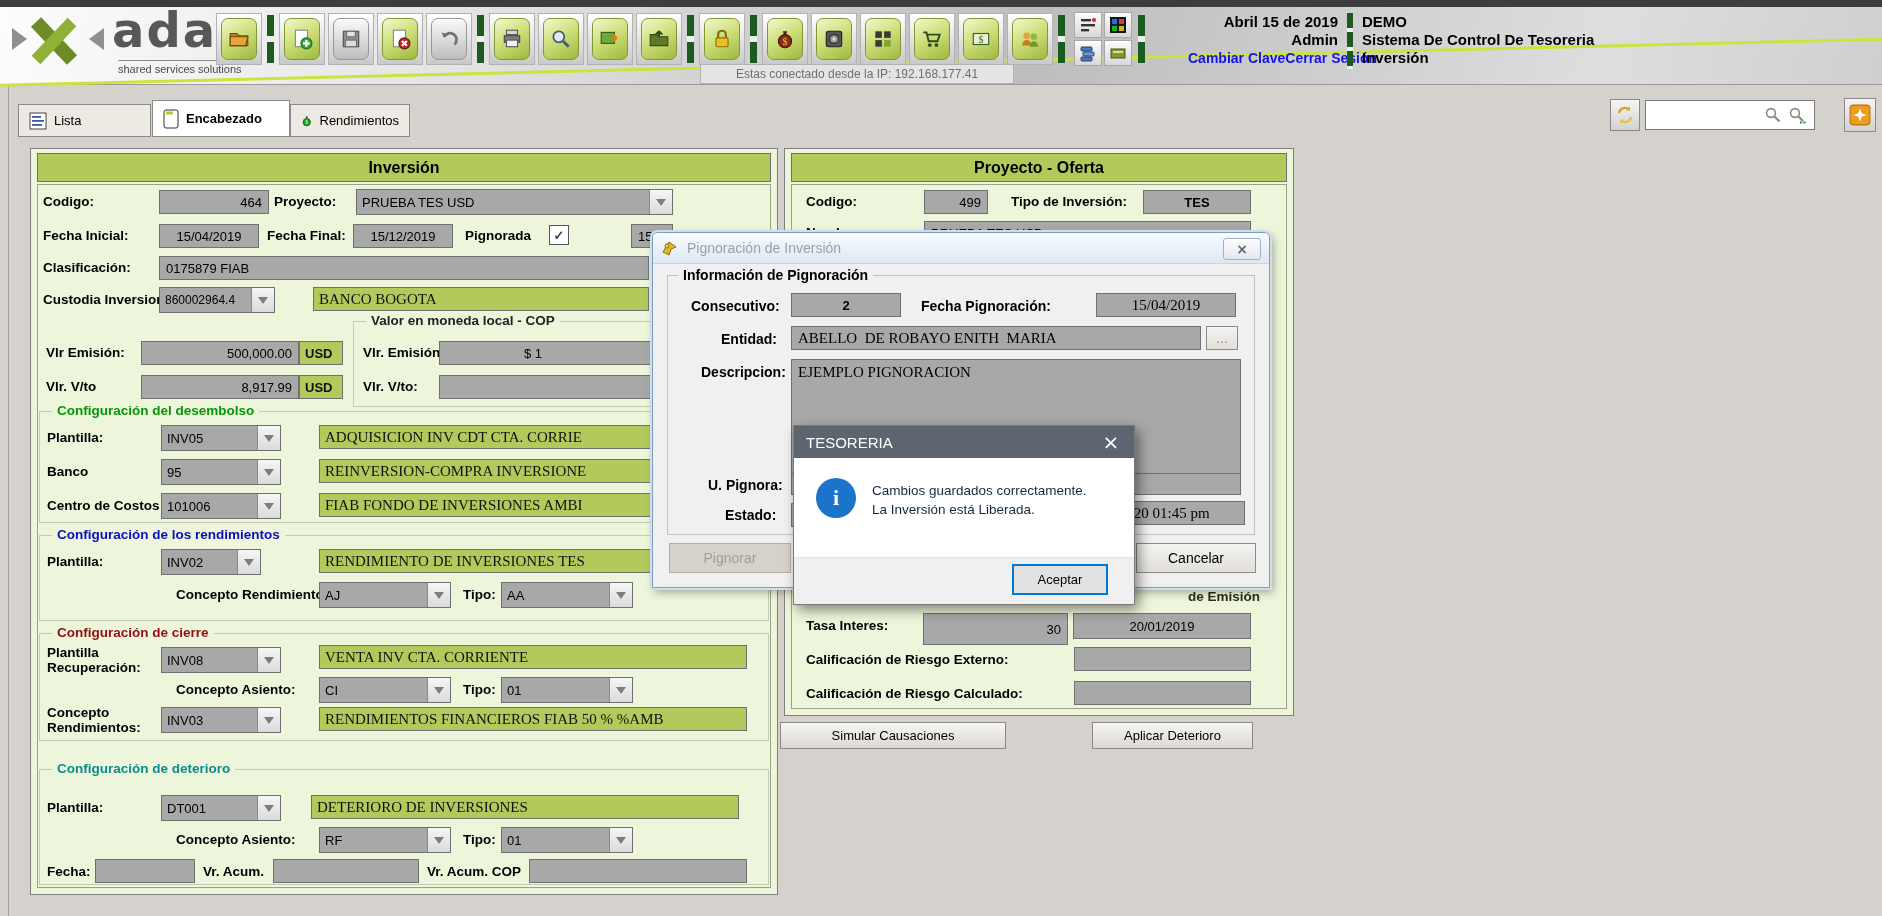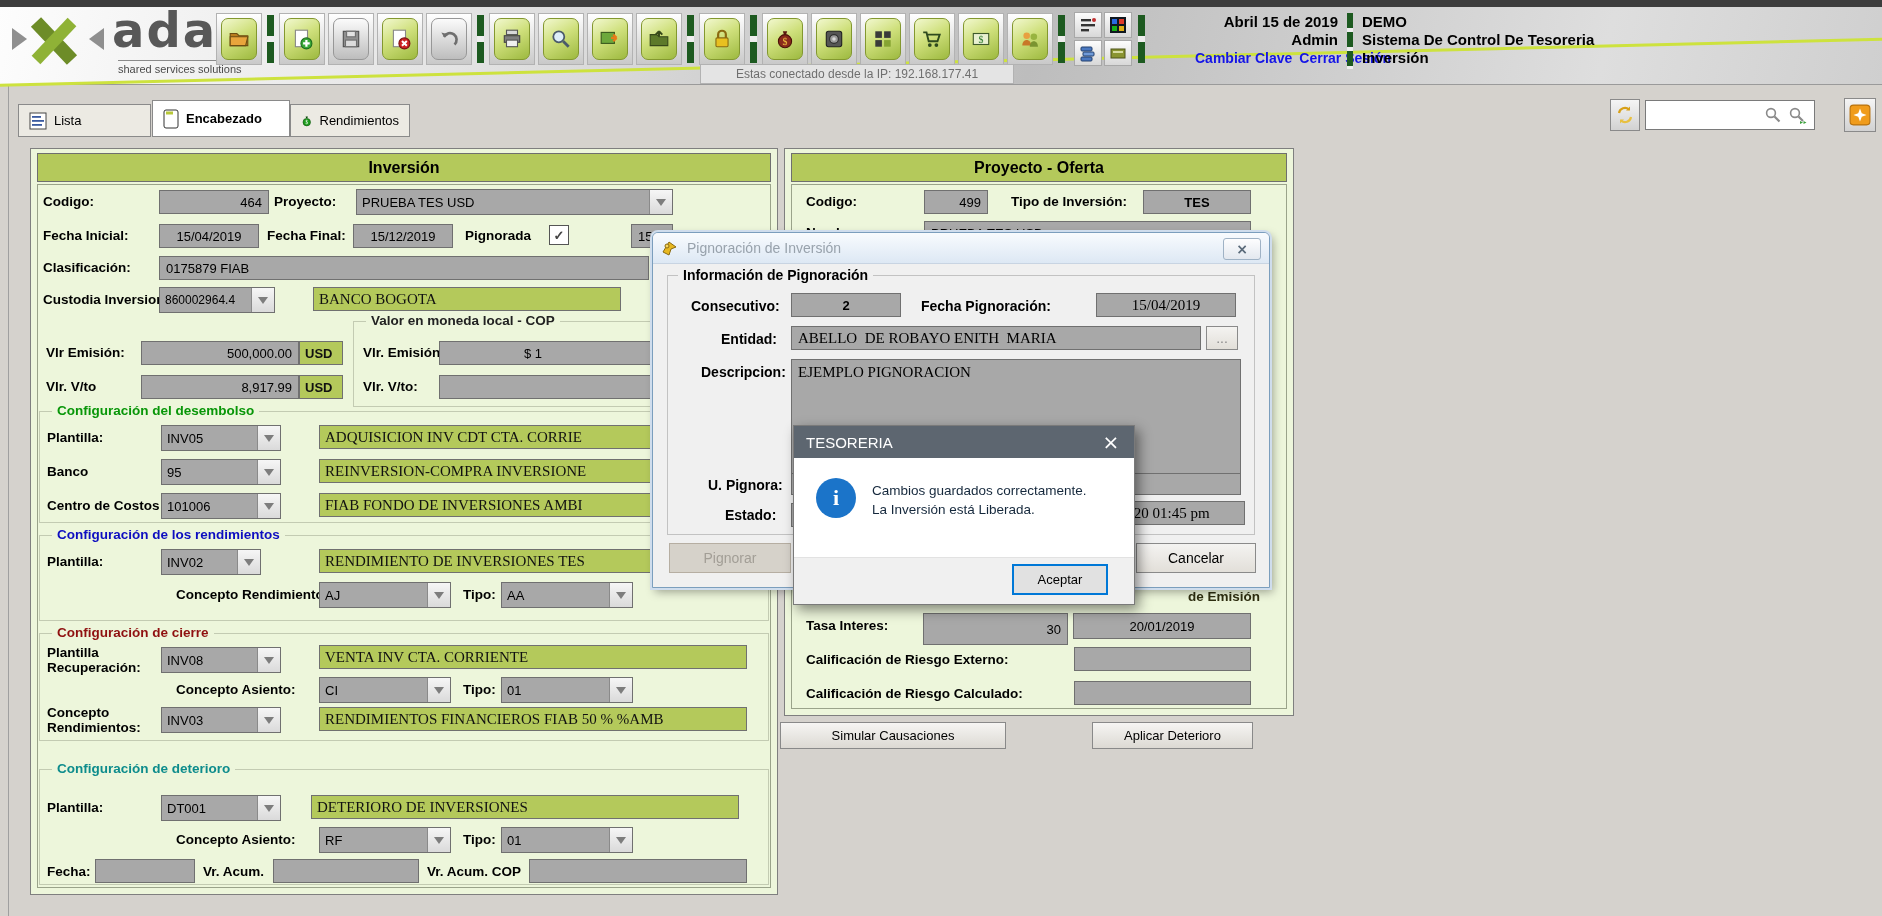--- a/index.html
+++ b/index.html
@@ -26,21 +26,21 @@
         background:linear-gradient(#1d5a20 0 44%,#eee 44% 56%,#1d5a20 56% 100%)}
   .smgrid{display:grid;grid-template-columns:28px 28px;grid-auto-rows:26px;gap:2px;margin:0 4px}
   .smb{background:linear-gradient(#fdfdfd,#d8d8d8);border:1px solid #a8a8a8;display:flex;
        align-items:center;justify-content:center;box-sizing:border-box}
   .conn{position:absolute;left:700px;top:64px;width:312px;height:18px;background:#e4e4e4;
         border:1px solid #b2b2b2;font:12px "Liberation Sans",sans-serif;color:#6f6f6f;
         display:flex;align-items:center;justify-content:center;z-index:1}
   .hinfo{position:absolute;left:1188px;top:13px;display:flex;gap:9px;z-index:1}
   .hcolL{width:150px;text-align:right;font:bold 15px "Liberation Sans",sans-serif;line-height:18px;white-space:nowrap}
   .hlinks{color:#1414e6;font-size:14px;white-space:nowrap}
-  .hlinks span{cursor:pointer;margin-left:7px}
+  .hlinks span{cursor:pointer;}
   .hsep{width:6px;height:56px;background:repeating-linear-gradient(180deg,#1d5a20 0 15px,#eee 15px 19px)}
   .hcolR{text-align:left;font:bold 15px "Liberation Sans",sans-serif;line-height:18px;white-space:nowrap}
   
   .tab{position:absolute;top:104px;height:33px;background:#eceae3;border:1px solid #8a8a8a;
        display:flex;align-items:center;gap:7px;padding:0 10px;font:13px "Liberation Sans",sans-serif;
        box-sizing:border-box;z-index:1}
   .tab.active{top:100px;height:37px;background:#fff;font-weight:bold;z-index:2}
   .sqbtn{position:absolute;background:linear-gradient(#f5f5f5,#d2d2d2);border:1px solid #8a8a8a;
          display:flex;align-items:center;justify-content:center;box-sizing:border-box}
   .qinput{position:absolute;left:1645px;top:100px;width:170px;height:30px;border:1px solid #7a7a7a;
@@ -403,21 +403,21 @@
     <div class="lbl" style="left:12px;top:111px">Clasificación:</div>
     <div class="gf" style="left:128px;top:107px;width:490px">0175879 FIAB</div>
 
     <div class="lbl" style="left:12px;top:143px">Custodia Inversion:</div>
     <div class="dd" style="left:128px;top:138px;width:116px">
       <span class="ddv" style="font-size:12px">860002964.4</span>
       <span class="dda">
           <i></i>
         </span>
     </div>
-    <div class="of" style="left:282px;top:138px;width:308px">BANCO BOGOTA</div>
+    <div class="of" style="left:282px;top:138px;width:336px">BANCO BOGOTA</div>
 
     <div class="fs" style="left:322px;top:172px;width:414px;height:86px">
       <span class="leg dark">Valor en moneda local - COP</span>
     </div>
     <div class="lbl" style="left:332px;top:196px">Vlr. Emisión:</div>
     <div class="gf" style="left:408px;top:192px;width:320px;padding-left:84px">$ 1</div>
     <div class="lbl" style="left:332px;top:230px">Vlr. V/to:</div>
     <div class="gf" style="left:408px;top:226px;width:320px"></div>
 
     <div class="lbl" style="left:15px;top:196px">Vlr Emisión:</div>

